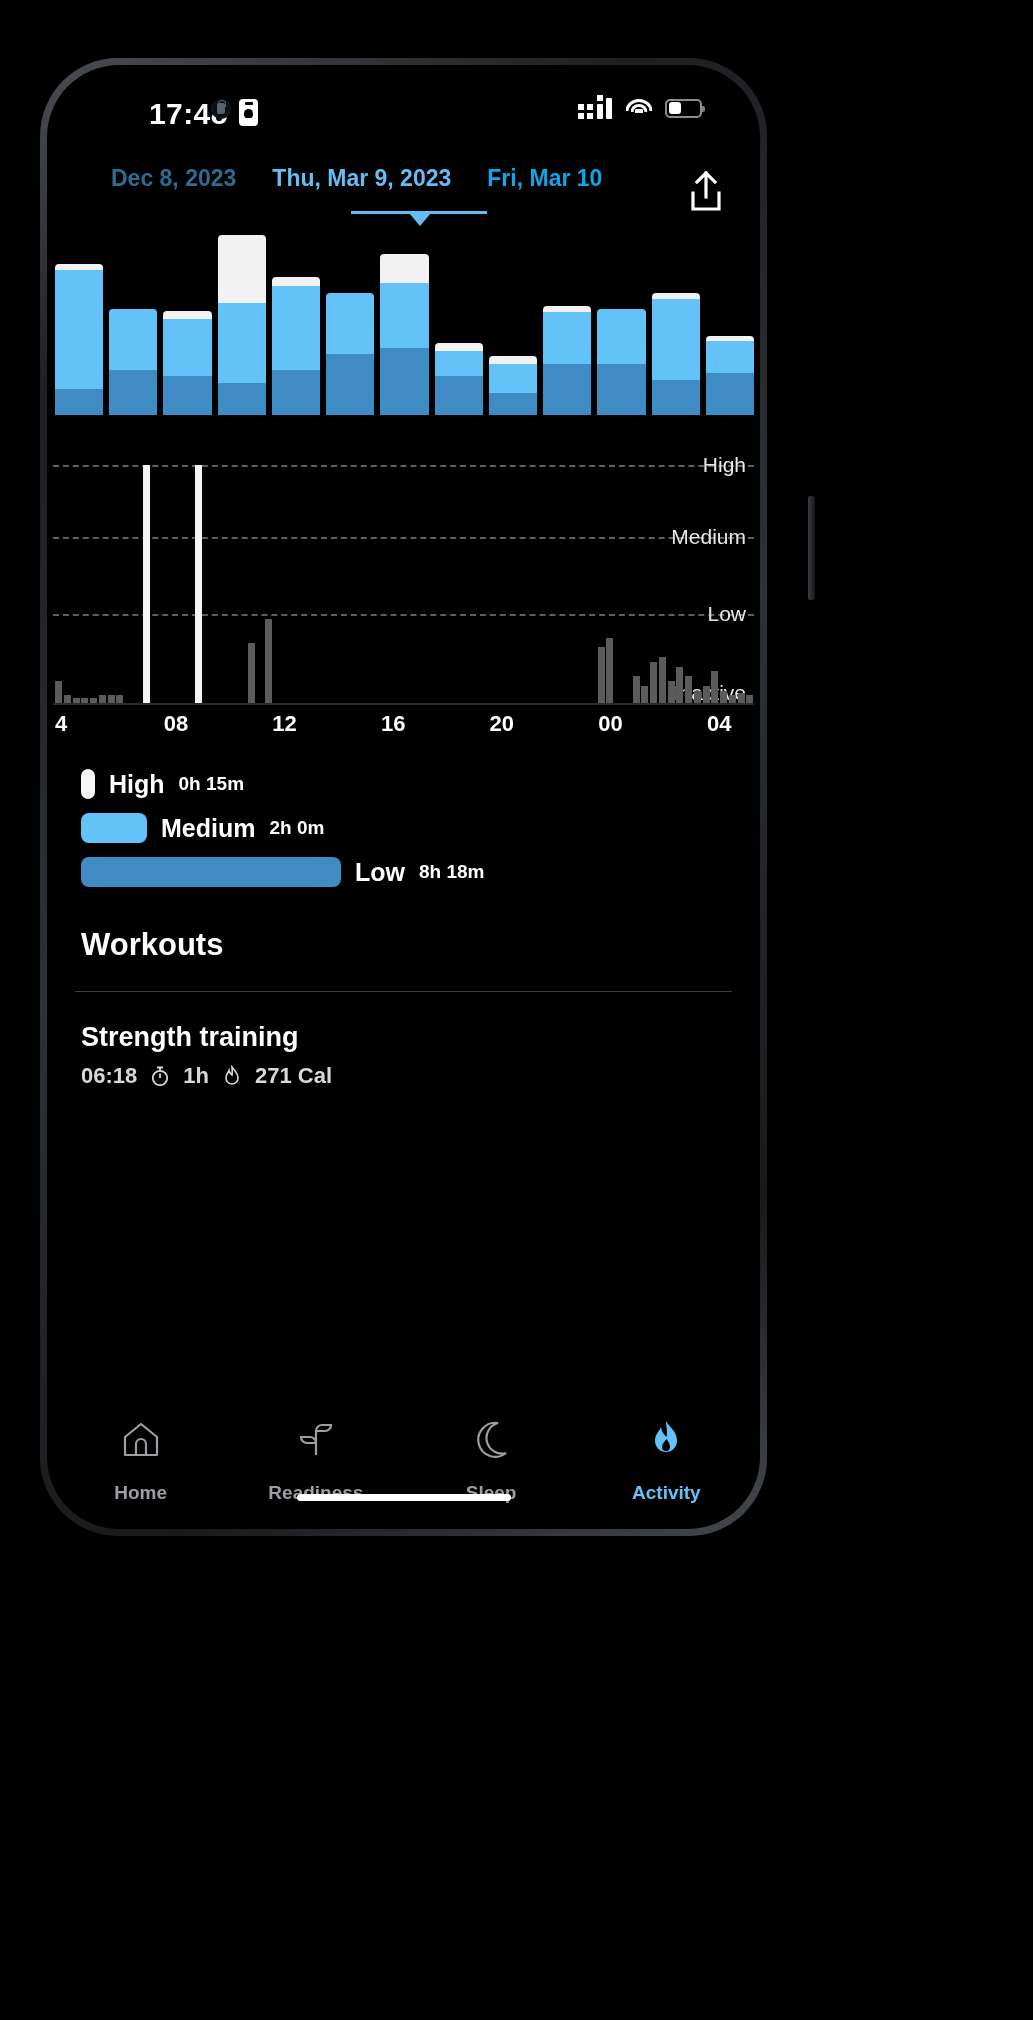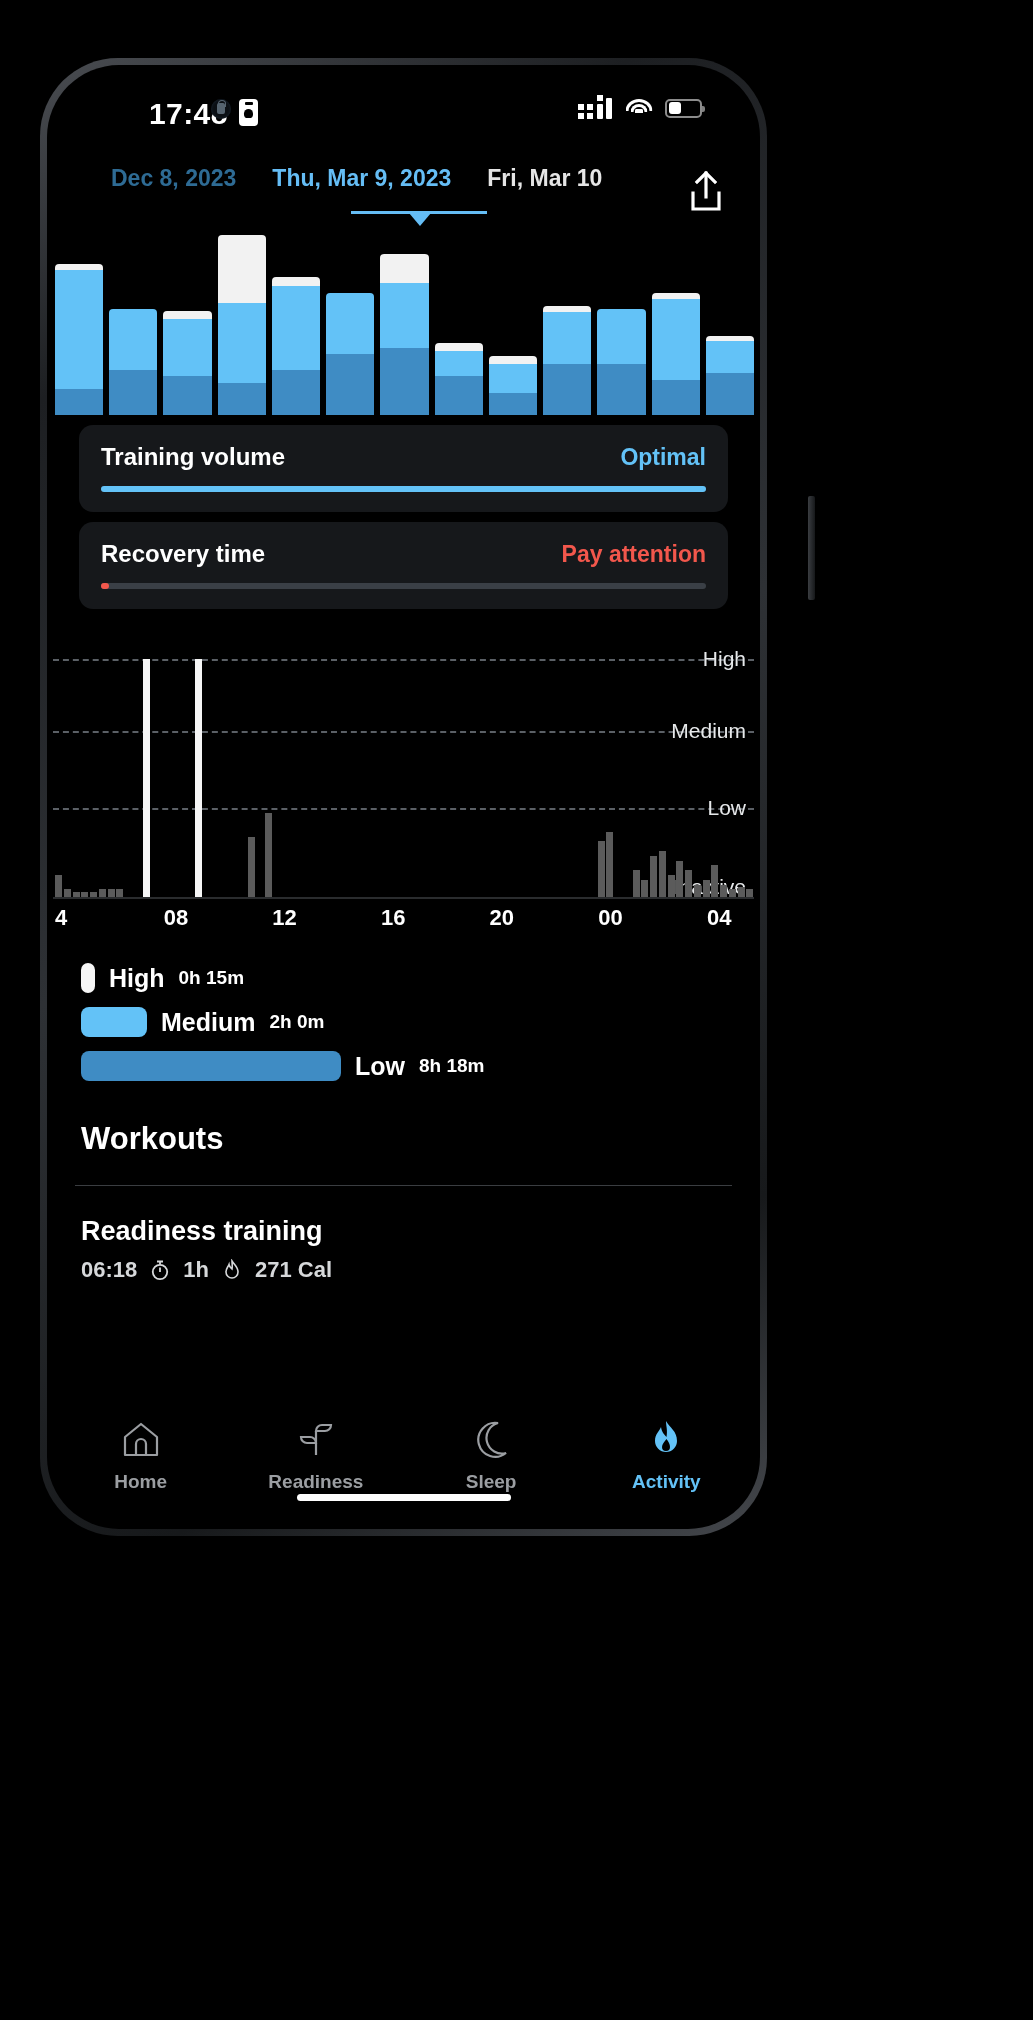--- a/index.html
+++ b/index.html
@@ -112,21 +112,21 @@
   #date-nav{
     position:relative; height:66px; margin-top:6px;
   }
   #date-strip{
     position:absolute; left:-62px; top:0; width:830px;
     display:flex; align-items:center; gap:36px; padding-left:120px;
   }
   .date-item{ font-size:23px; font-weight:700; white-space:nowrap;}
   .date-prev{ color:#2e6b94;}
   .date-cur{ color:#65bdf5; position:relative;}
-  .date-next{ color:#e5e5e5;}
+  .date-next{ color:#0ea5e9;}
   #date-underline{
     position:absolute; left:298px; top:46px; width:136px; height:3px; background:#65bdf5;
   }
   #date-caret{
     position:absolute; left:356px; top:48px; width:0; height:0;
     border-left:11px solid transparent; border-right:11px solid transparent;
     border-top:13px solid #65bdf5;
   }
   #share-icon{
     position:absolute; right:28px; top:4px; width:40px; height:44px;
@@ -192,21 +192,21 @@
   #wk-name{ color:#fff; font-size:27px; font-weight:700; margin:30px 0 0 28px;}
   #wk-meta{ display:flex; align-items:center; gap:12px; margin:10px 0 0 28px; color:#d6d8da; font-size:22px; font-weight:700;}
   .wk-ic{ display:inline-block; width:22px; height:22px;}
 
   
   #tabbar{
     position:absolute; left:0; right:0; bottom:0; height:124px;
     background:#000; display:flex; align-items:flex-start;
     padding-top:18px; z-index:12;
   }
-  .tab{ flex:1 1 0; display:flex; flex-direction:column; align-items:center; gap:10px;}
+  .tab{ flex:1 1 0; display:flex; flex-direction:column; align-items:center; gap:21px;}
   .tab-label{ font-size:19px; font-weight:700; color:#9b9ea2;}
   .tab.active .tab-label{ color:#63c2f7;}
   .tab-ic{ height:44px; display:flex; align-items:center; justify-content:center;}
   #home-indicator{
     position:absolute; left:50%; transform:translateX(-50%);
     bottom:22px; width:214px; height:7px; border-radius:4px; background:#fff; z-index:13;
   }
 </style>
 </head>
 <body>
@@ -332,40 +332,20 @@
               <div class="tseg-med" style="height: 65.7895%;"></div>
               <div class="tseg-low" style="height: 28.9474%;"></div>
             </div>
             <div class="tbar" style="height: 78.75px;">
               <div class="tseg-high" style="height: 6.12245%;"></div>
               <div class="tseg-med" style="height: 40.8163%;"></div>
               <div class="tseg-low" style="height: 53.0612%;"></div>
             </div>
           </div>
 
-        <div id="cards">
-            <div class="card">
-              <div class="card-row">
-                <div class="card-title">Training volume</div>
-                <div class="card-status" style="color: rgb(99, 194, 247);">Optimal</div>
-              </div>
-              <div class="card-track" style="background: rgb(30, 33, 36);">
-                <div class="card-fill" style="width: 100%; background: rgb(99, 194, 247);"></div>
-              </div>
-            </div>
-            <div class="card">
-              <div class="card-row">
-                <div class="card-title">Recovery time</div>
-                <div class="card-status" style="color: rgb(242, 87, 76);">Pay attention</div>
-              </div>
-              <div class="card-track">
-                <div class="card-fill" style="width: 8px; background: rgb(242, 87, 76); border-radius: 4px;"></div>
-              </div>
-            </div>
-          </div>
 
         <div id="dm-wrap">
           <div id="dm-grids">
               <div class="dm-grid" style="top: 0px;"></div>
               <div class="dm-lbl" style="top: 0px;">High</div>
               <div class="dm-grid" style="top: 72px;"></div>
               <div class="dm-lbl" style="top: 72px;">Medium</div>
               <div class="dm-grid" style="top: 148.8px;"></div>
               <div class="dm-lbl" style="top: 148.8px;">Low</div>
               <div class="dm-lbl" style="top: 228px;">Inactive</div>
@@ -477,21 +457,21 @@
             </div>
             <div class="lg-row">
               <div class="lg-chip" style="background: rgb(63, 140, 196); width: 260px;"></div>
               <span class="lg-name">Low</span>
               <span class="lg-val">8h 18m</span>
             </div>
           </div>
 
         <div id="workouts-title">Workouts</div>
         <div id="workouts-div"></div>
-        <div id="wk-name">Readiness training</div>
+        <div id="wk-name">Strength training</div>
         <div id="wk-meta">
           <span>06:18</span>
           <span class="wk-ic">
             <svg width="22" height="22" viewBox="0 0 22 22">
                 <circle cx="11" cy="13" r="7.2" stroke="#d6d8da" stroke-width="1.8" fill="none"></circle>
                 <path d="M11 13 L11 8.5" stroke="#d6d8da" stroke-width="1.8"></path>
                 <path d="M8 2.5 L14 2.5 M11 2.5 L11 5.6" stroke="#d6d8da" stroke-width="1.8"></path>
               </svg>
           </span>
           <span>1h</span>

